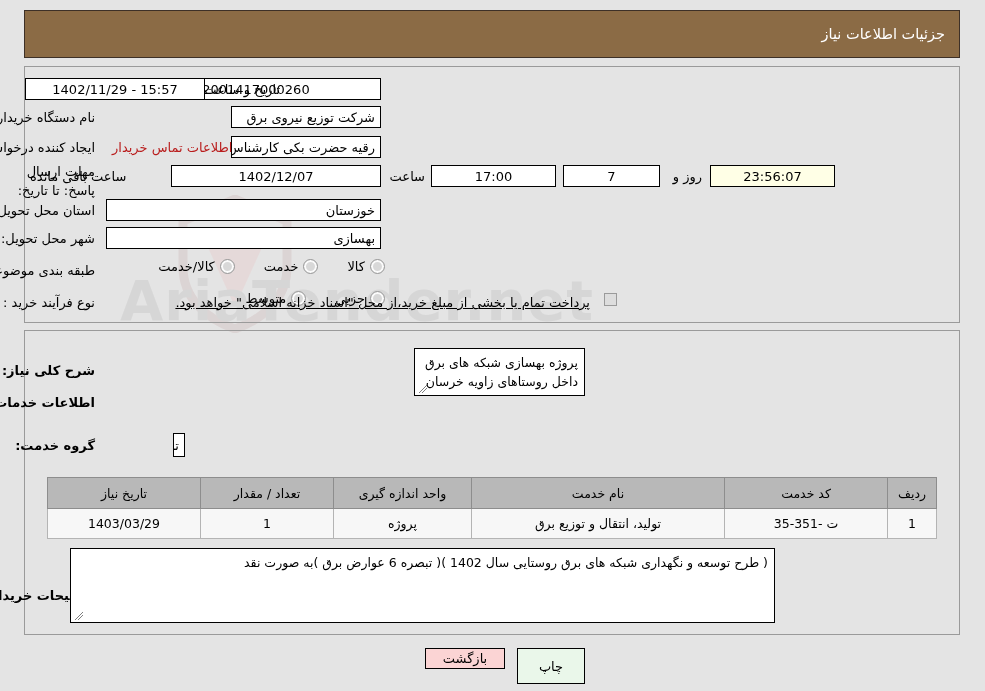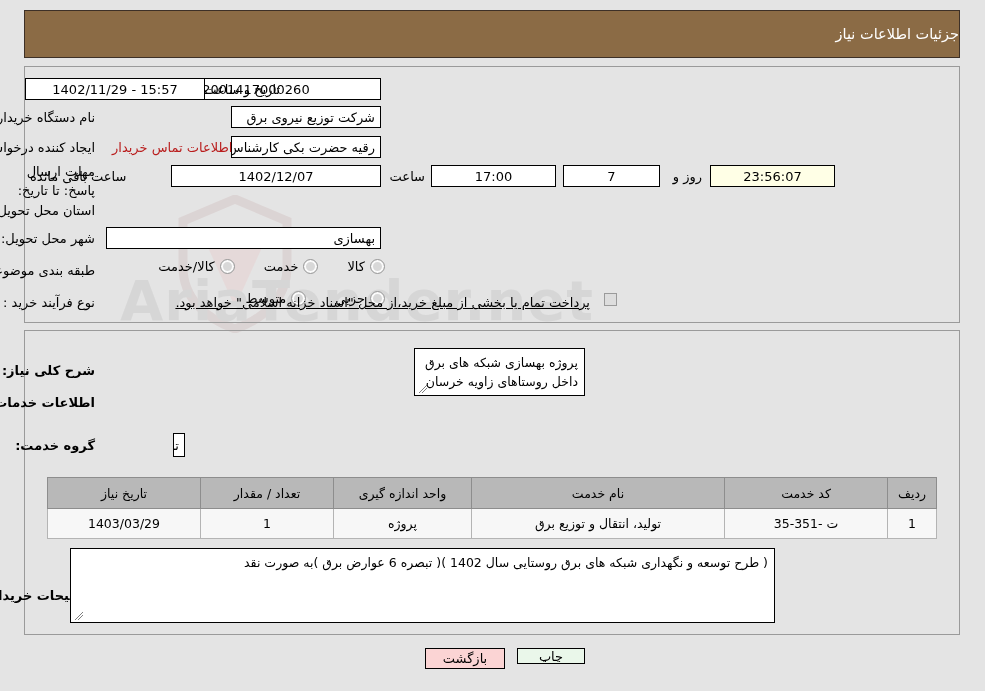--- a/index.html
+++ b/index.html
@@ -46,20 +46,21 @@
   .header-bar {
     position: absolute;
     left: 24px; top: 10px;
     width: 936px; height: 48px;
     background: #8b6b45;
     border: 1px solid #3d3027;
     box-sizing: border-box;
     display: flex;
     align-items: center;
     justify-content: flex-start;
+    padding-right: 14px;
     z-index: 10;
   }
   .header-title {
     color: #ffffff;
     font-size: 14.5px;
     font-family: "DejaVu Sans", sans-serif;
   }
 
   
   .panel {
@@ -254,20 +255,21 @@
   <div class="lbl" style="right:890px; top:163px; white-space:normal; width:80px; text-align:right; line-height:1.45;">مهلت ارسال پاسخ: تا تاریخ:</div>
   <div class="fld ctr" style="right:604px; top:165px; width:210px; height:22px;">1402/12/07</div>
   <div class="lbl" style="right:560px; top:169px;">ساعت</div>
   <div class="fld ctr" style="right:429px; top:165px; width:125px; height:22px;margin-left:32px;">17:00</div>
   <div class="fld ctr" style="right:325px; top:165px; width:97px; height:22px;">7</div>
   <div class="lbl" style="right:283px; top:169px;text-align:right;">روز و</div>
   <div class="fld timer" style="right:150px; top:165px; width:125px; height:22px;">23:56:07</div>
   <div class="lbl" style="left:30px; top:169px;">ساعت باقی مانده</div>
 
   <div class="lbl" style="right:890px; top:203px;">استان محل تحویل:</div>
+  <div class="fld rgt" style="right:604px; top:199px; width:275px; height:22px;">خوزستان</div>
 
   <div class="lbl" style="right:890px; top:231px;">شهر محل تحویل:</div>
   <div class="fld rgt" style="right:604px; top:227px; width:275px; height:22px;">بهسازی</div>
 
   <div class="lbl" style="right:890px; top:263px;">طبقه بندی موضوعی:</div>
   <div class="radio-wrap" id="category-radios" style="right:600px; top:259px;">
       <div class="radio-item">
         <span class="radio-dot"></span>
         <span class="radio-lbl">کالا</span>
       </div>
@@ -335,16 +337,16 @@
   </table>
 
   <div class="lbl lbl-bold" style="right:890px; top:588px;">توضیحات خریدار:</div>
   <div class="ta" style="right:210px; top:548px; left:70px; height:75px;">
     <span>( طرح توسعه و نگهداری شبکه های برق روستایی سال 1402 )( تبصره 6 عوارض برق )به صورت نقد</span>
     <svg class="grip" viewBox="0 0 10 10">
       <path d="M1 9 L9 1 M4 9 L9 4" stroke="#555" stroke-width="1" fill="none"></path>
     </svg>
   </div>
 
-  <div class="btn btn-print" style="left:517px; top:648px; width:68px; height:16px;">چاپ</div>
+  <div class="btn btn-print" style="left:517px; top:648px; width:68px; height:36px;">چاپ</div>
   <div class="btn btn-back" style="left:425px; top:648px; width:80px; height:21px;">بازگشت</div>
 
 </div>
 
 </body></html>

